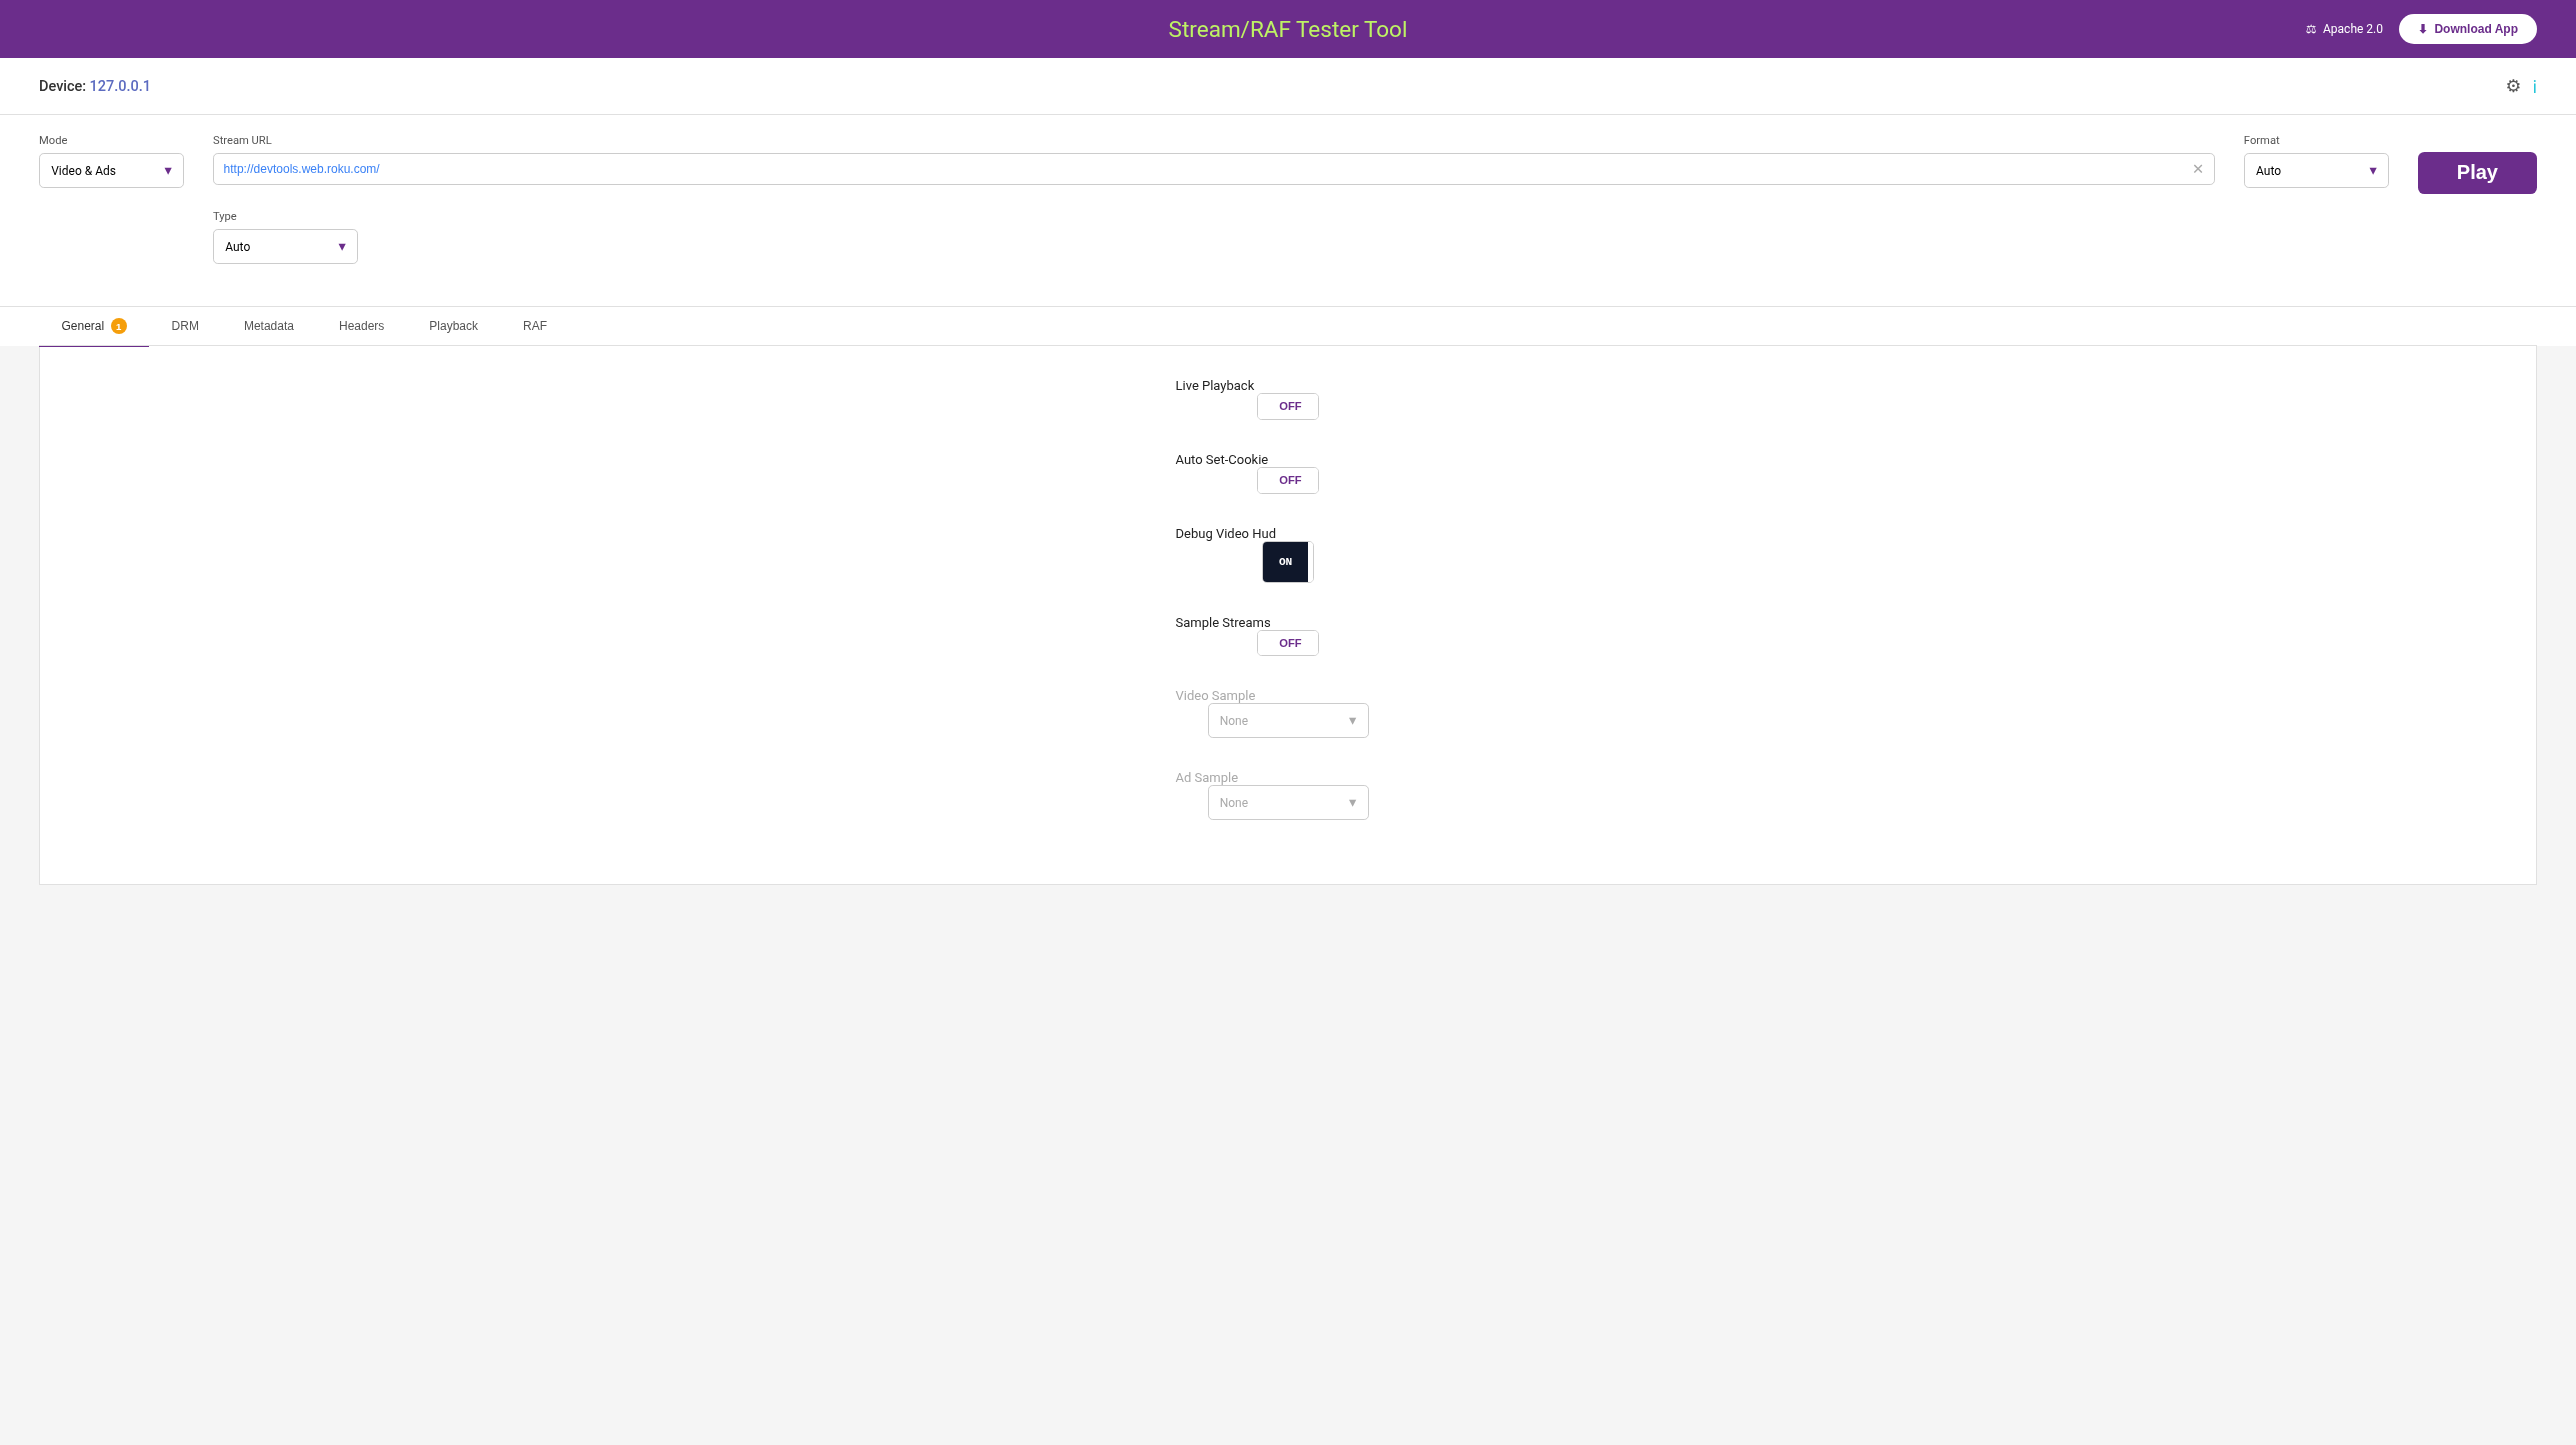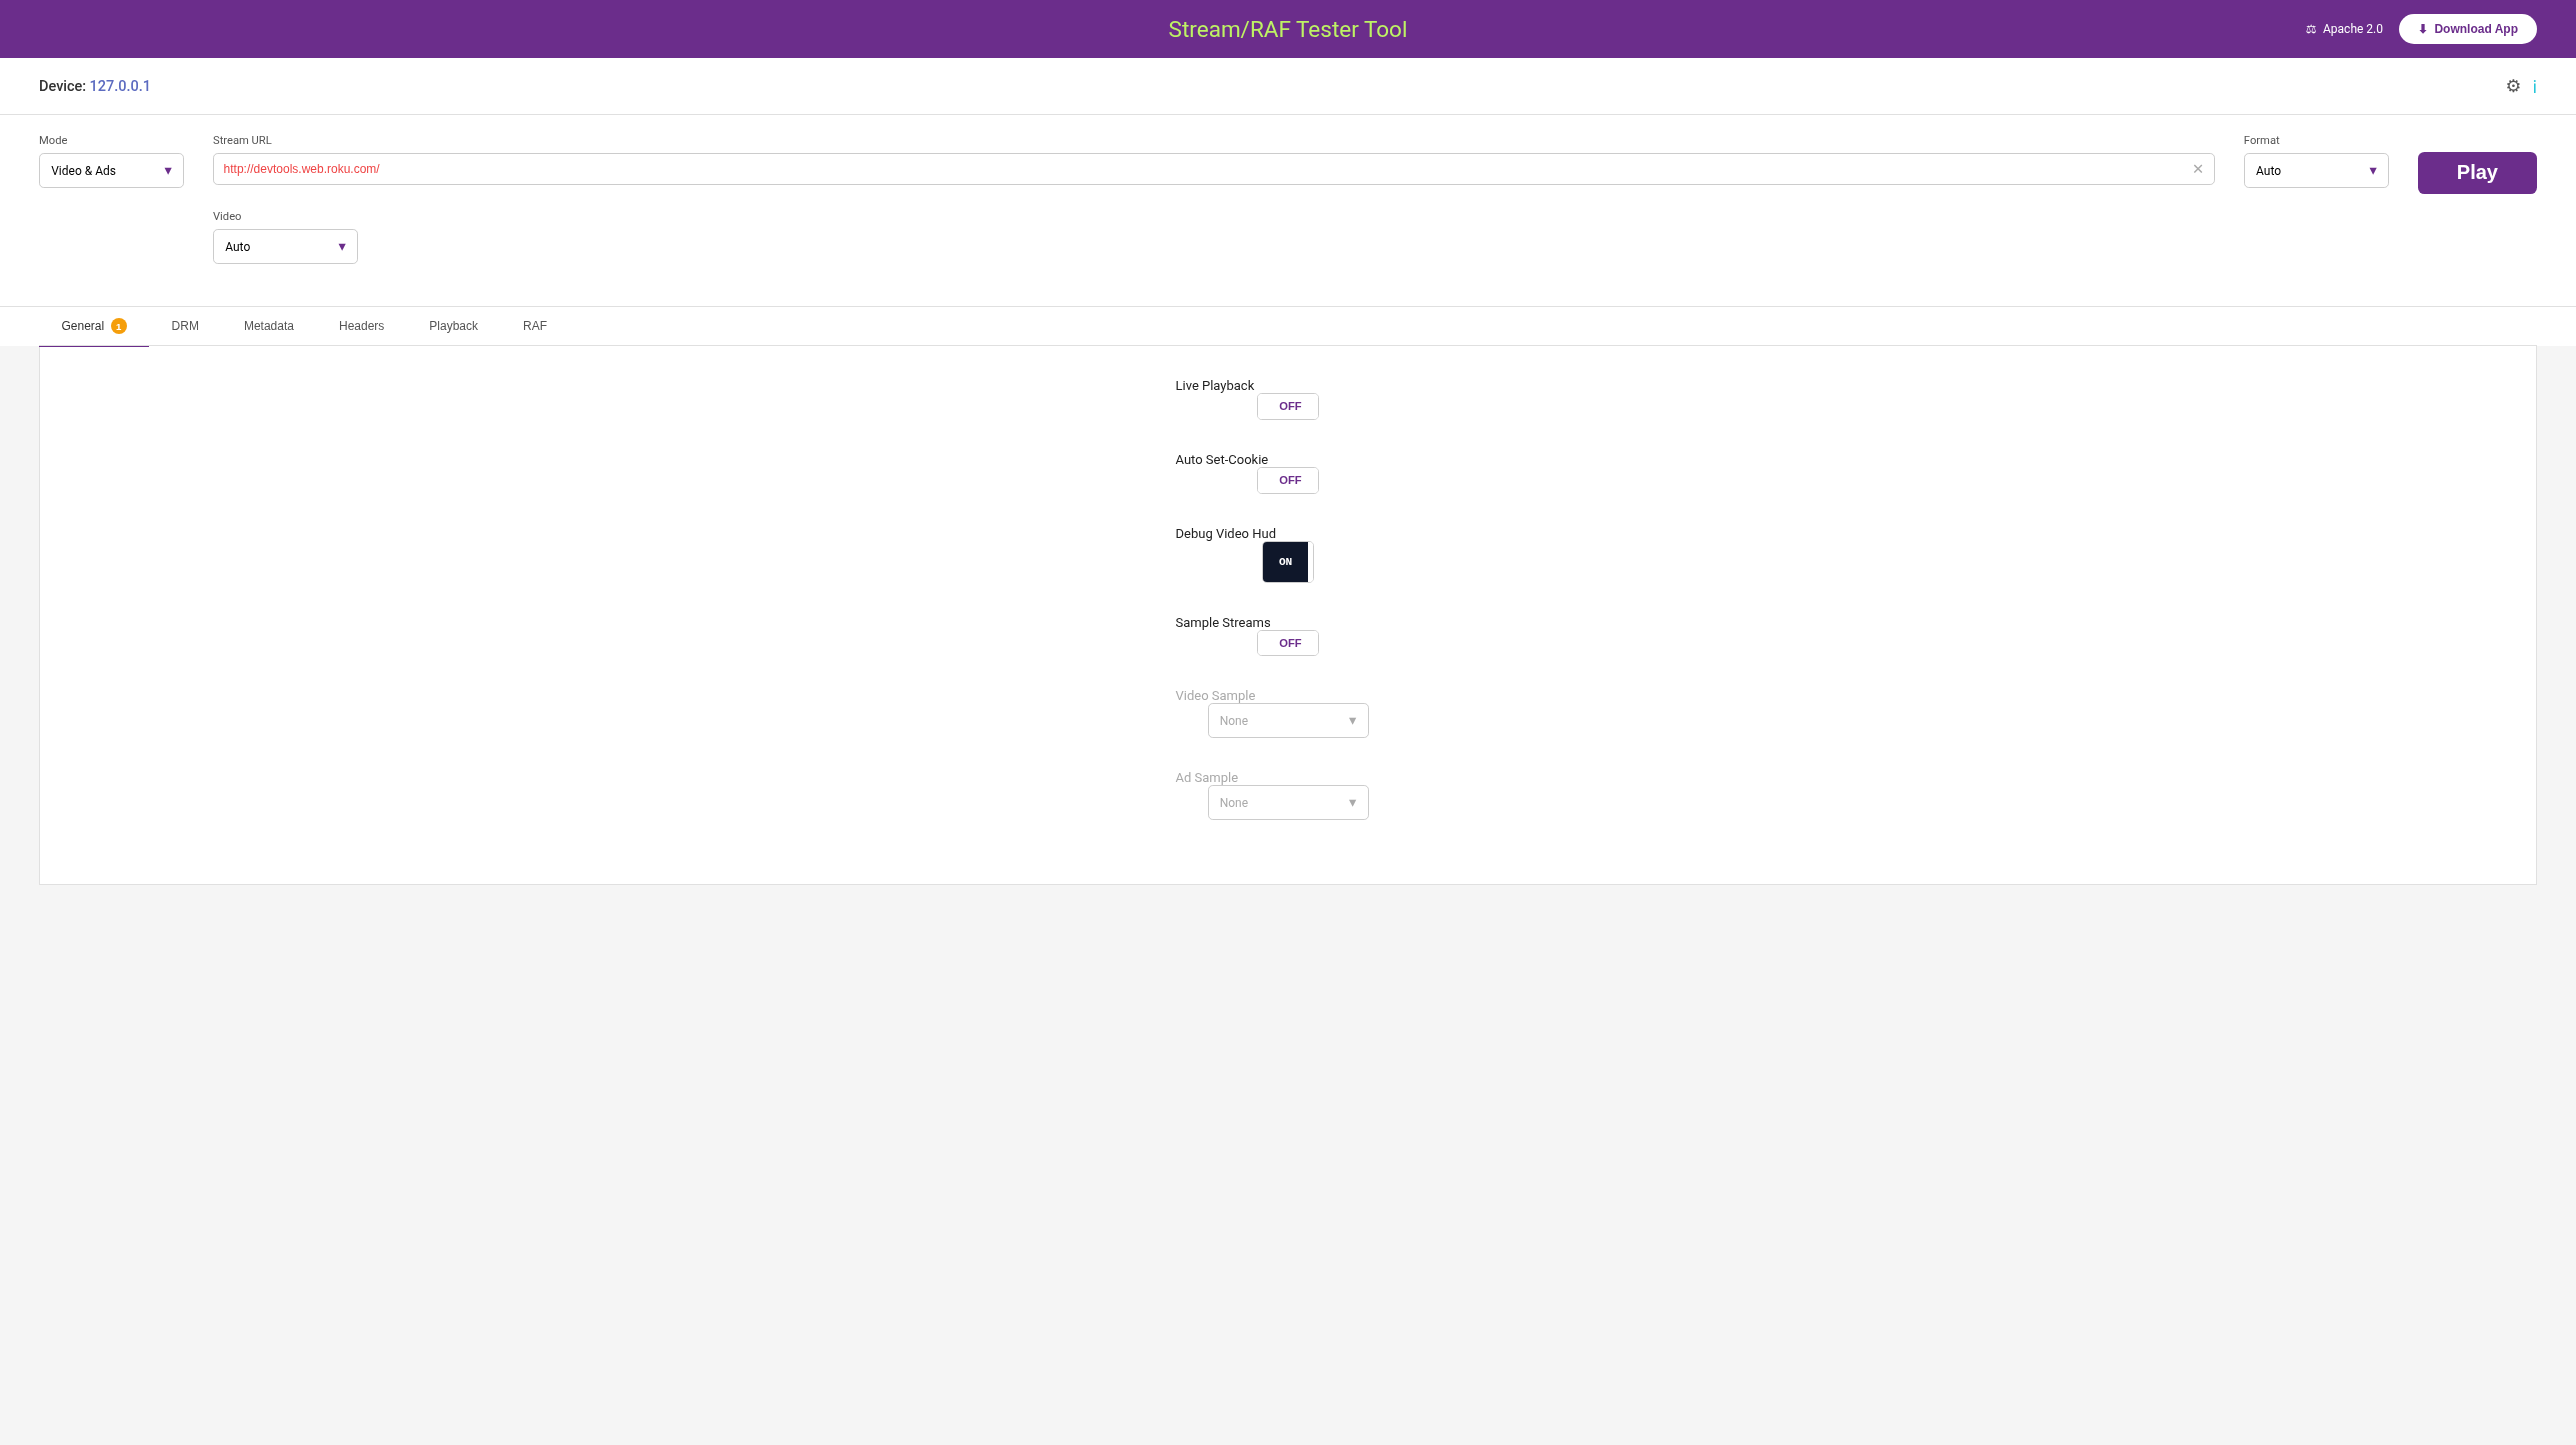--- a/index.html
+++ b/index.html
@@ -132,21 +132,21 @@
       border-radius: 4.8px;
       padding: 0 9.6px;
       background: #fff;
     }
     .input-with-clear input {
       flex: 1;
       border: none;
       outline: none;
       font-size: 12px;
       padding: 8px 0;
-      color: #ef4444;
+      color: #3b82f6;
     }
     .clear-btn {
       cursor: pointer;
       color: #aaa;
       font-size: 14.5px;
       background: none;
       border: none;
       line-height: 1;
     }
 
@@ -369,21 +369,21 @@
     </div>
 
     <button class="play-btn">
       <span>Play</span>
     </button>
   </div>
 
   <div class="form-row">
     <div style="min-width:145px;"></div>
     <div class="form-group type-group">
-      <label class="form-label">Video</label>
+      <label class="form-label">Type</label>
       <div class="dropdown-select">
         <span>Auto</span>
         <span class="dropdown-arrow">▾</span>
       </div>
     </div>
     <div style="flex:1;"></div>
   </div>
 </div>
 
 <div class="tabs-section">

